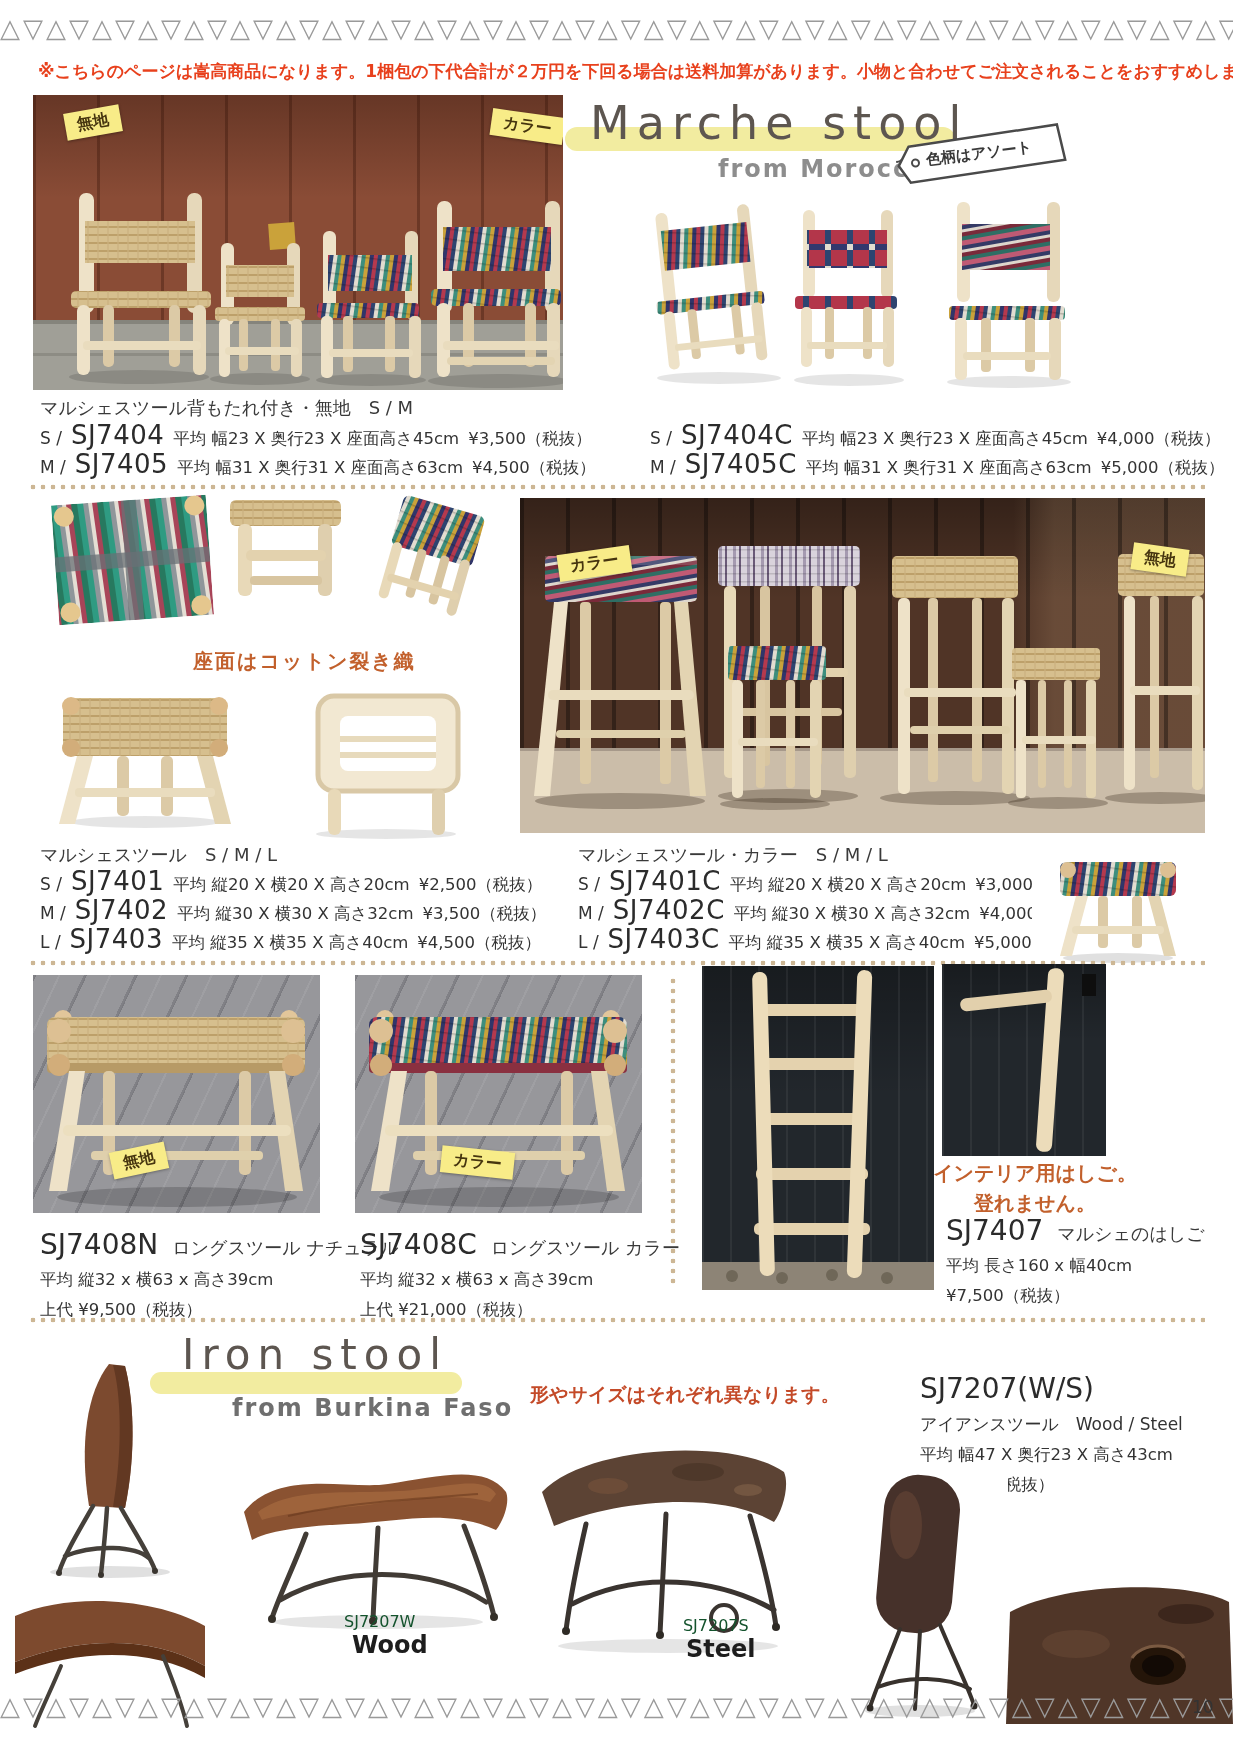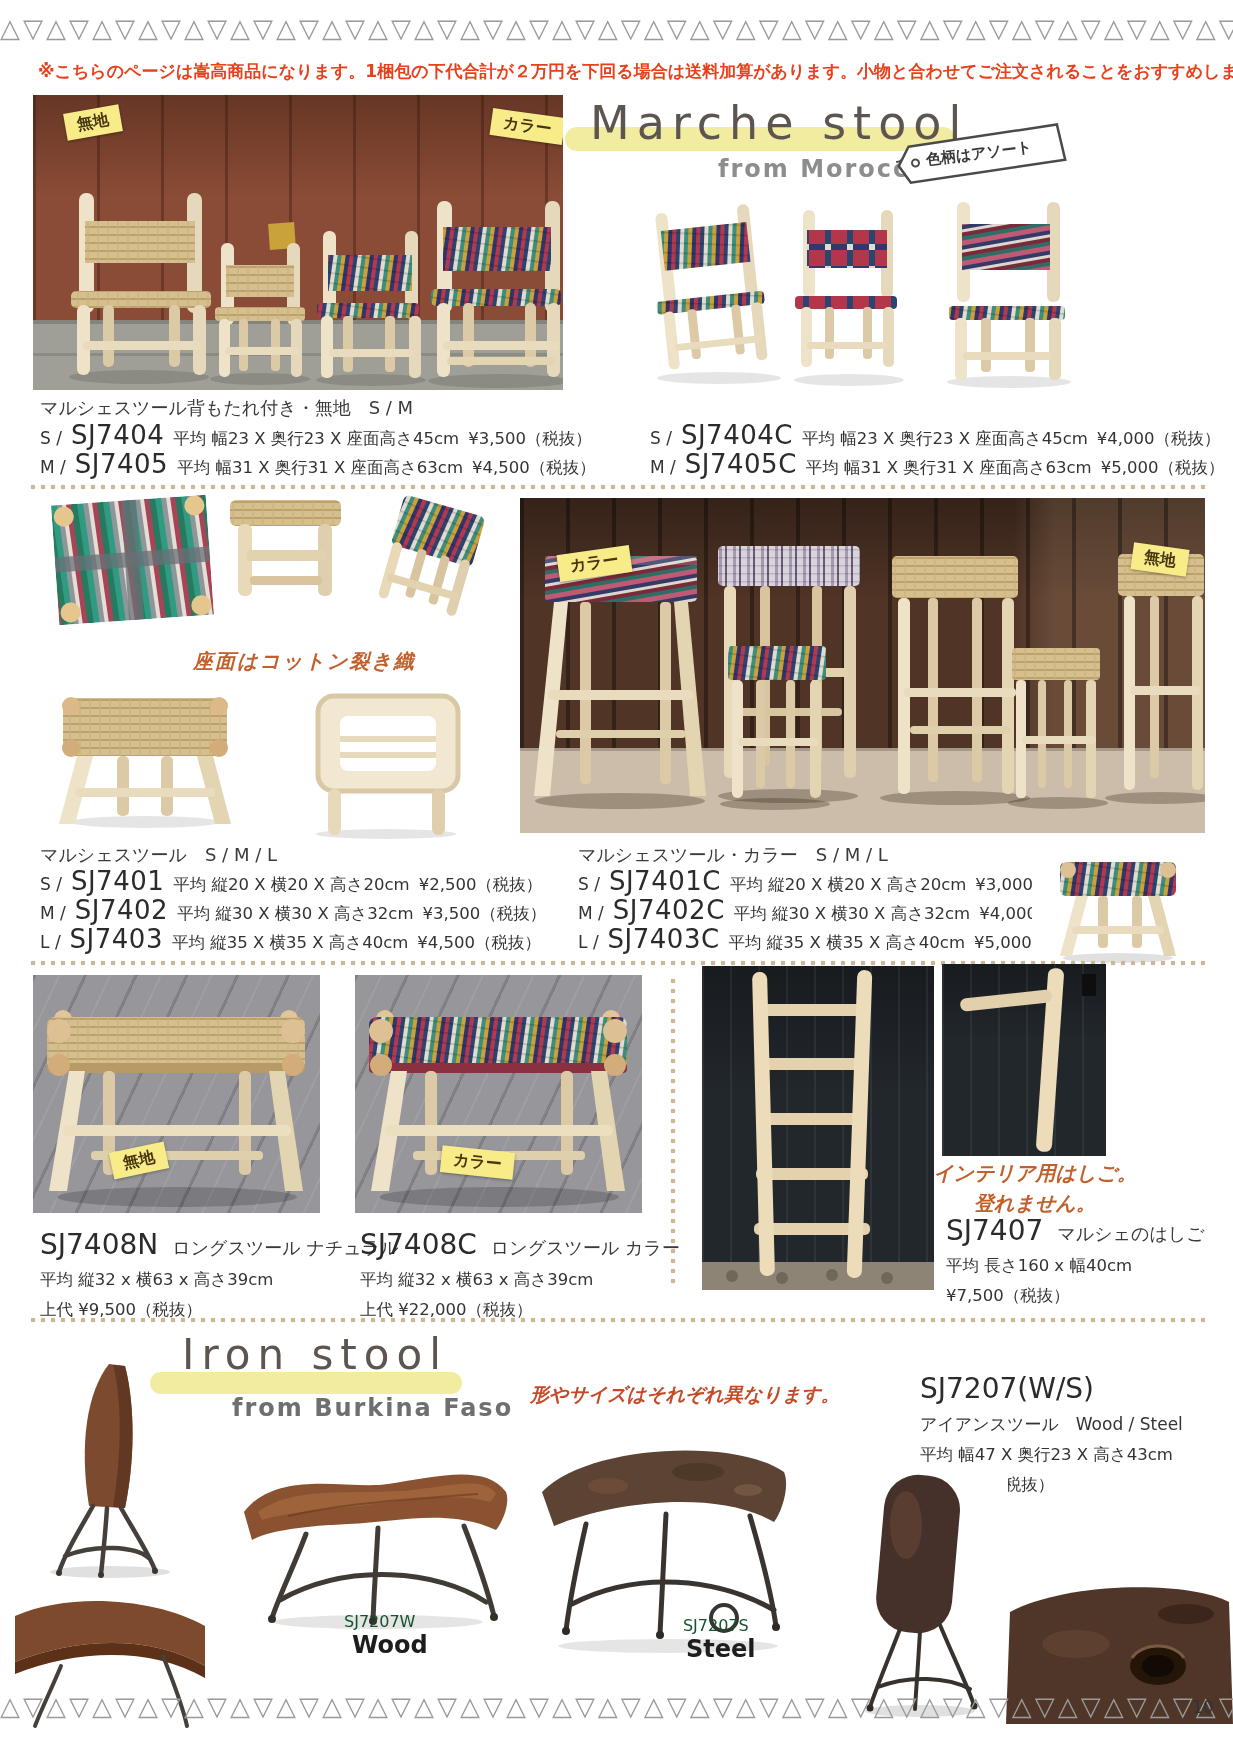--- a/index.html
+++ b/index.html
@@ -54,21 +54,21 @@
   .spec-row .code { font-size:26px; color:#2b2b2b; letter-spacing:.5px; }
   .spec-row .spec { font-size:16.5px; }
   .spec-row .price { font-size:16.5px; }
 
   .prod-block { position:absolute; white-space:nowrap; }
   .prod-title { display:flex; align-items:baseline; gap:14px; }
   .prod-title .code { font-size:28px; color:#2b2b2b; }
   .prod-title .pname { font-size:18px; color:#3a3a3a; }
   .pline { font-size:16.5px; color:#333; margin-top:8px; }
 
-  .hand { position:absolute; color:#c2602c; font-weight:bold; white-space:nowrap;font-style:italic; }
+  .hand { position:absolute; color:#c2602c; font-weight:bold; white-space:nowrap; }
 
   .dots-h { position:absolute; height:6px;
     background-image:radial-gradient(circle 2.2px at 3px 3px, #cdb795 2.2px, transparent 2.6px);
     background-size:10px 6px; background-repeat:repeat-x; }
   .dots-v { position:absolute; width:6px;
     background-image:radial-gradient(circle 2.2px at 3px 3px, #cdb795 2.2px, transparent 2.6px);
     background-size:6px 10px; background-repeat:repeat-y; }
 
   .warn { position:absolute; background:#fdf2c0; color:#e8401c; font-size:17px; font-weight:bold; padding:3px 10px; white-space:nowrap; }
 
@@ -543,21 +543,21 @@
     </div>
     <div class="pline">平均 縦32 x 横63 x 高さ39cm</div>
     <div class="pline">上代 ¥9,500（税抜）</div>
   </div>
   <div class="prod-block" style="left:360px; top:1228px;">
     <div class="prod-title">
       <span class="code">SJ7408C</span>
       <span class="pname">ロングスツール カラー</span>
     </div>
     <div class="pline">平均 縦32 x 横63 x 高さ39cm</div>
-    <div class="pline">上代 ¥22,000（税抜）</div>
+    <div class="pline">上代 ¥21,000（税抜）</div>
   </div>
 
   <div class="dots-h" style="left:30px; top:1317px; width:1175px;"></div>
 
 
   <div class="hl-bar" style="left:150px; top:1372px; width:312px; height:22px;"></div>
   <div class="script-title" style="left:182px; top:1330px; font-size:42px;">Iron stool</div>
   <div class="origin" style="left:232px; top:1394px; color:#6f6f6f;">from Burkina Faso</div>
 
   <div class="hand" style="left:530px; top:1382px; font-size:19px; color:#c44a28;">形やサイズはそれぞれ異なります。</div>

